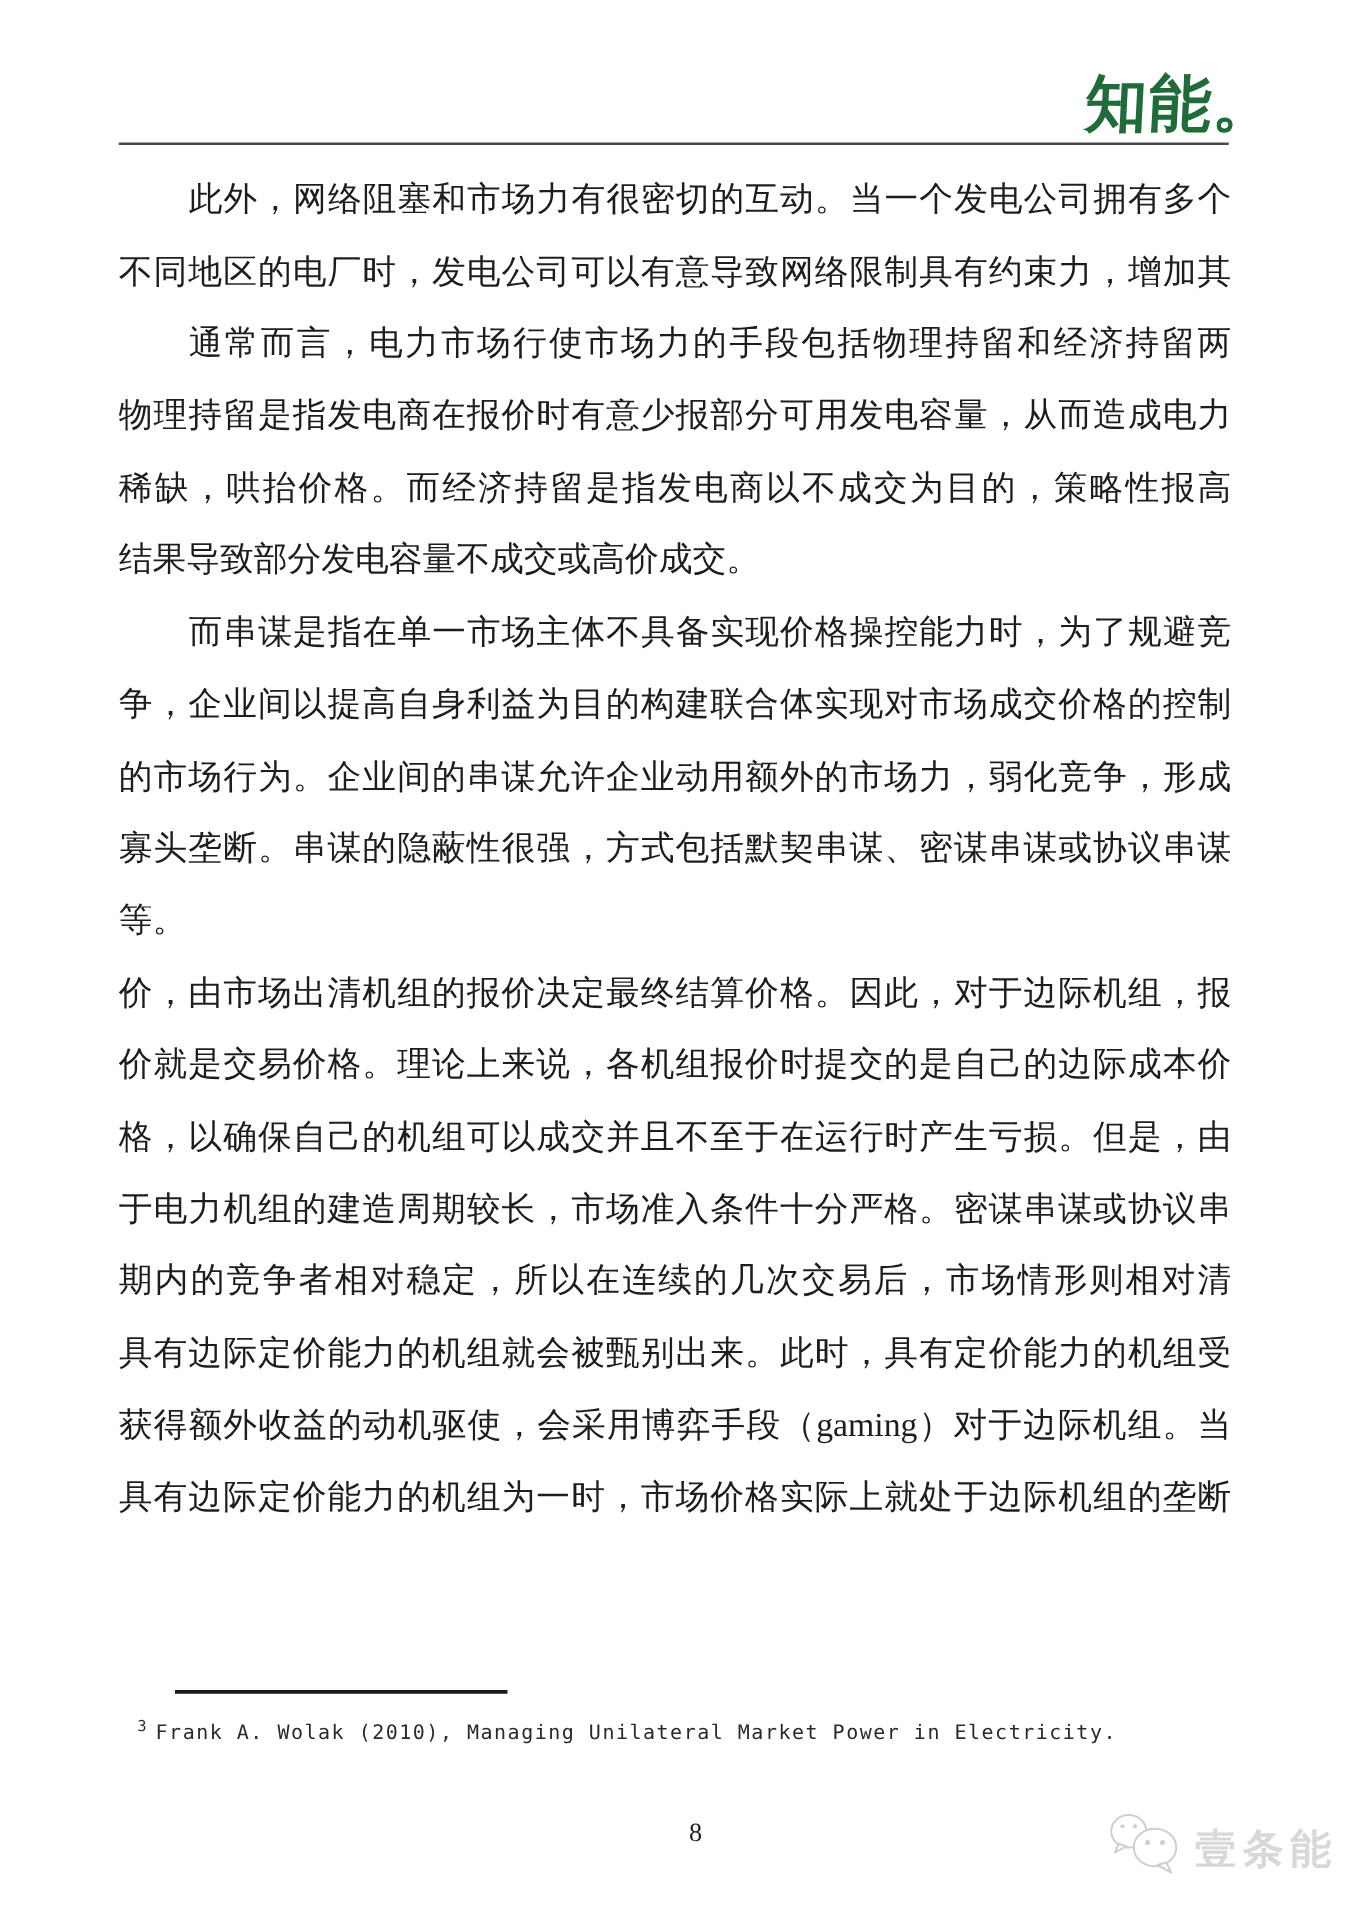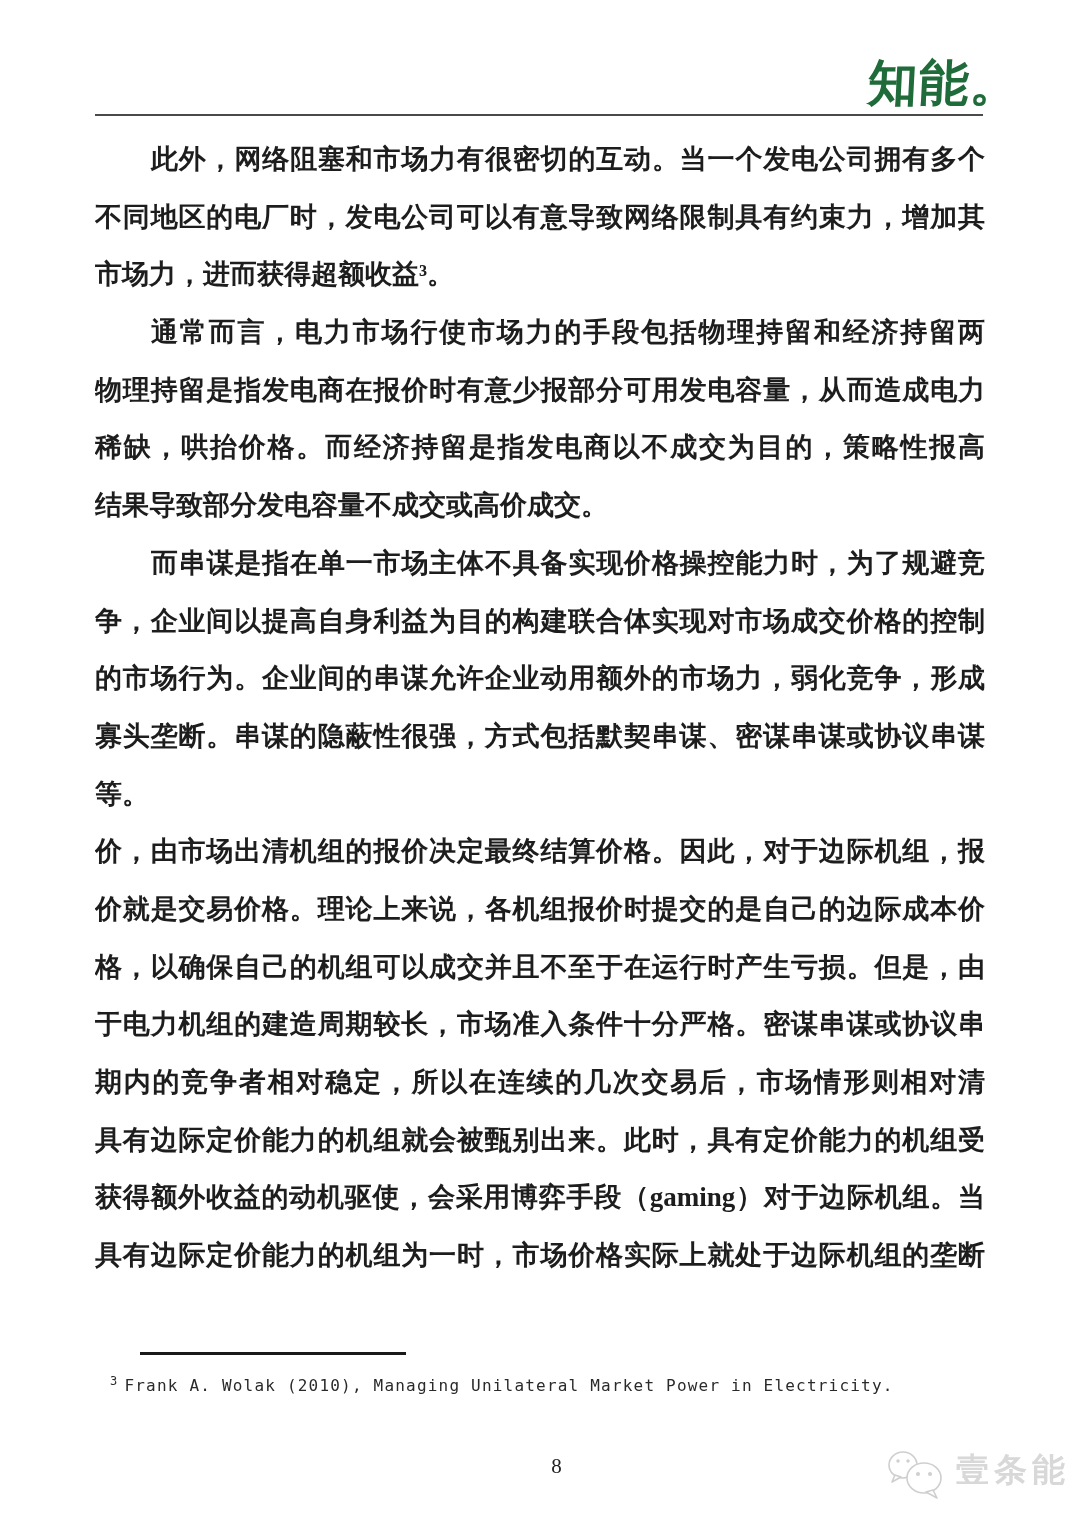--- a/index.html
+++ b/index.html
@@ -44,21 +44,20 @@
     width: 890px;
     font-size: 27px;
     color: #1d1d1d;
   }
   .body-line {
     height: 57.7px;
     line-height: 57.7px;
     text-align: justify;
     text-align-last: justify;
     overflow: hidden;
-    font-weight: bold;
   }
   .body-line.indent { text-indent: 56px; }
   .body-line.no-justify { text-align-last: left; }
 
   
   .footnote-rule {
     position: absolute;
     left: 140px;
     top: 1352px;
     width: 266px;
@@ -90,21 +89,21 @@
     width: 1113px; 
     text-align: center;
     font-size: 21px;
     color: #222222;
   }
   .watermark {
     position: absolute;
     right: 10px;
     top: 1448px;
     display: flex;
-    align-items: flex-start;
+    align-items: flex-end;
     gap: 8px;
     color: #d6d6d6;
   }
   .watermark-icon { display: block; }
   .watermark-text {
     font-family: "DejaVu Sans", sans-serif;
     font-weight: bold;
     font-size: 33px;
     letter-spacing: 5px;
     color: #d8d8d8;
@@ -117,21 +116,20 @@
 
 <div class="page">
 
   <div class="header-rule"></div>
   <div class="logo">知能。</div>
 
   <div class="body-text">
 
   <div class="body-line indent">此外，网络阻塞和市场力有很密切的互动。当一个发电公司拥有多个</div>
       <div class="body-line">不同地区的电厂时，发电公司可以有意导致网络限制具有约束力，增加其</div>
-      <div class="body-line no-justify">市场力，进而获得超额收益³。</div>
       <div class="body-line indent">通常而言，电力市场行使市场力的手段包括物理持留和经济持留两类。</div>
       <div class="body-line">物理持留是指发电商在报价时有意少报部分可用发电容量，从而造成电力</div>
       <div class="body-line">稀缺，哄抬价格。而经济持留是指发电商以不成交为目的，策略性报高价，</div>
       <div class="body-line no-justify">结果导致部分发电容量不成交或高价成交。</div>
       <div class="body-line indent">而串谋是指在单一市场主体不具备实现价格操控能力时，为了规避竞</div>
       <div class="body-line">争，企业间以提高自身利益为目的构建联合体实现对市场成交价格的控制</div>
       <div class="body-line">的市场行为。企业间的串谋允许企业动用额外的市场力，弱化竞争，形成</div>
       <div class="body-line">寡头垄断。串谋的隐蔽性很强，方式包括默契串谋、密谋串谋或协议串谋</div>
       <div class="body-line no-justify">等。</div>
       <div class="body-line">价，由市场出清机组的报价决定最终结算价格。因此，对于边际机组，报</div>

